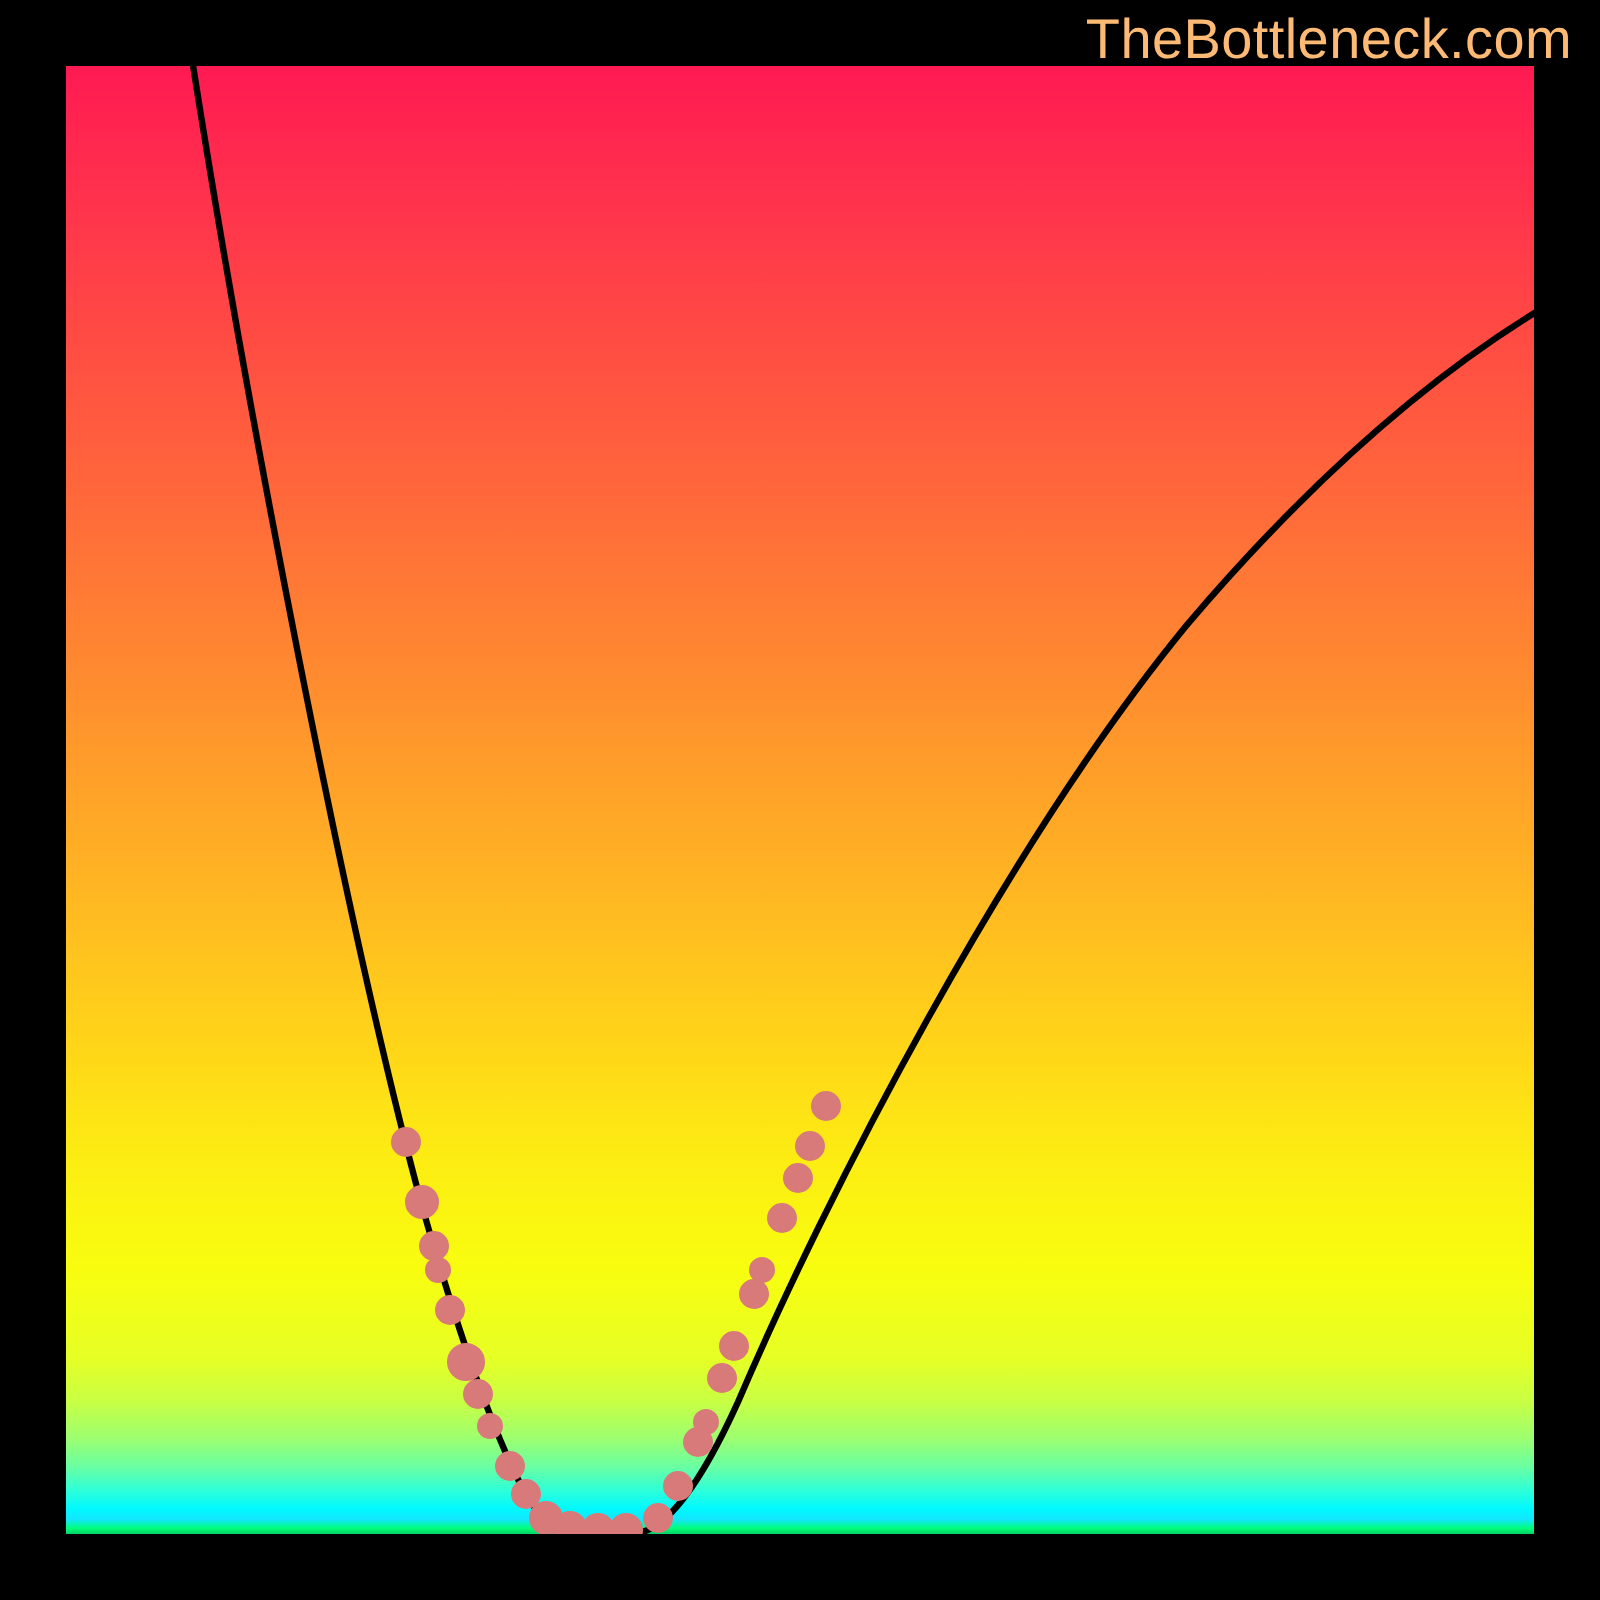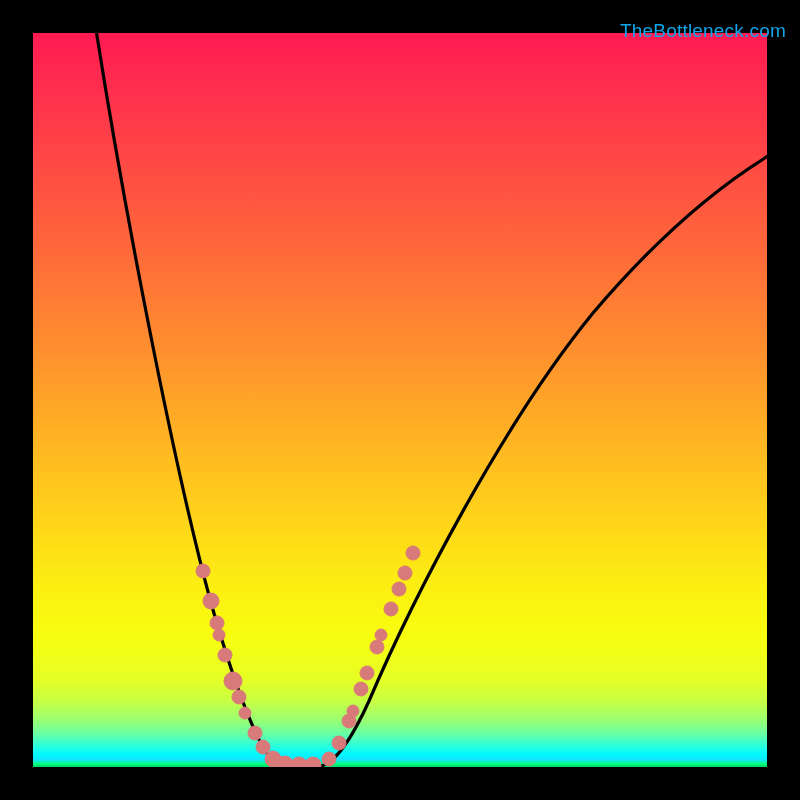--- a/index.html
+++ b/index.html
@@ -12,24 +12,24 @@
     font-family: Arial, Helvetica, sans-serif;
   }
   .stage {
     position: relative;
     width: 800px;
     height: 800px;
     background: #000;
   }
   .watermark {
     position: absolute;
-    top: 20px;
+    top: 4px;
     right: 14px;
-    color: #0ea5e9;
-    font-size: 19px;
+    color: #fdba74;
+    font-size: 28px;
     letter-spacing: 0.2px;
     font-weight: 500;
     z-index: 50;
     user-select: none;
   }
   .plot {
     position: absolute;
     left: 33px;
     top: 33px;
     width: 734px;

